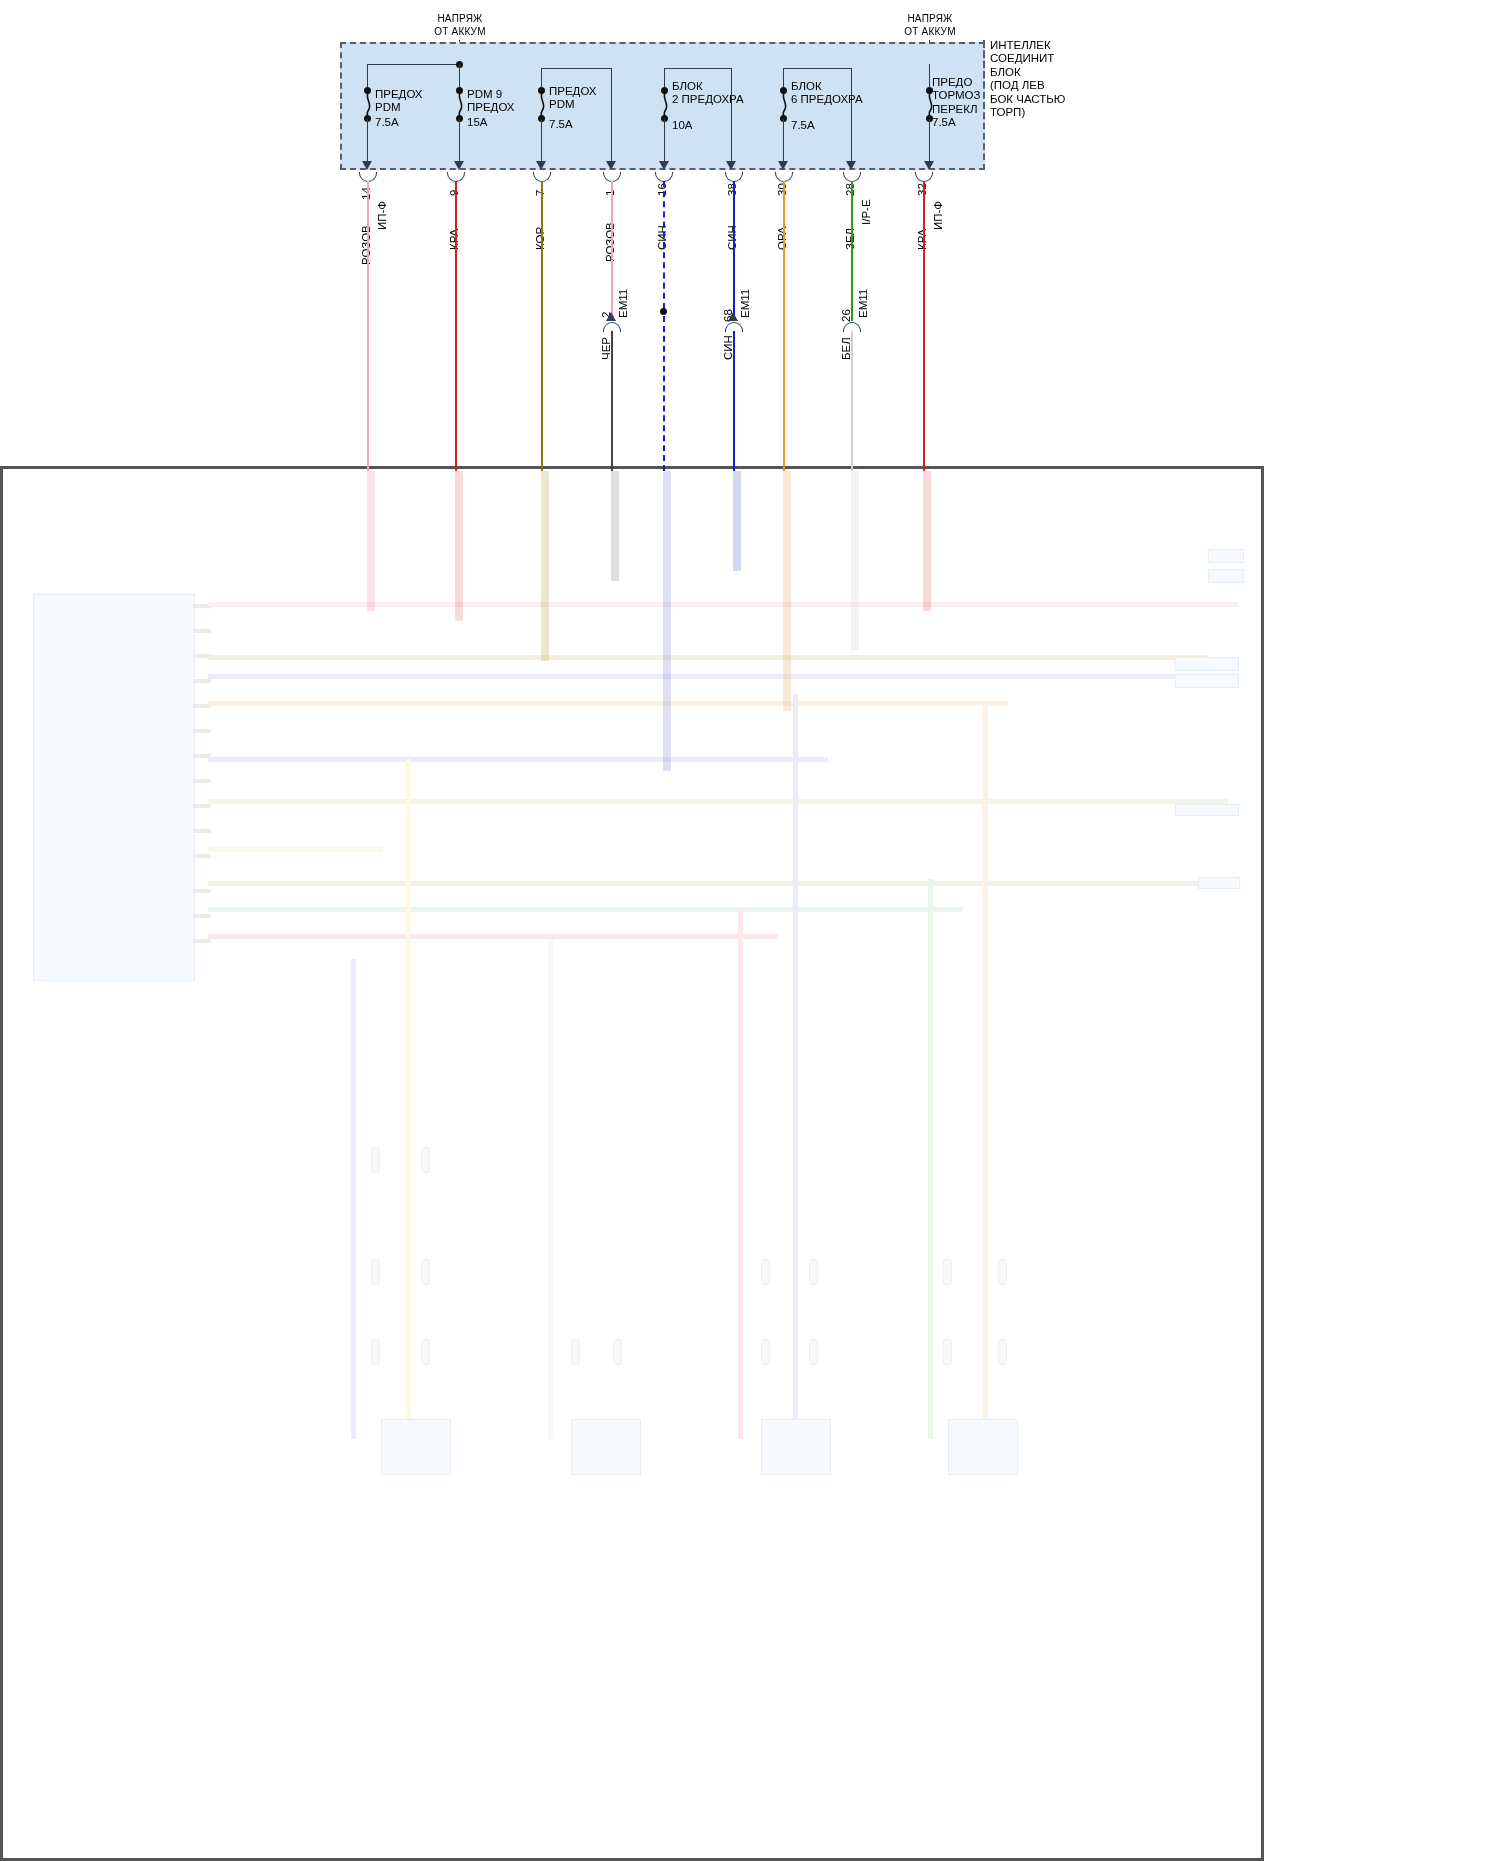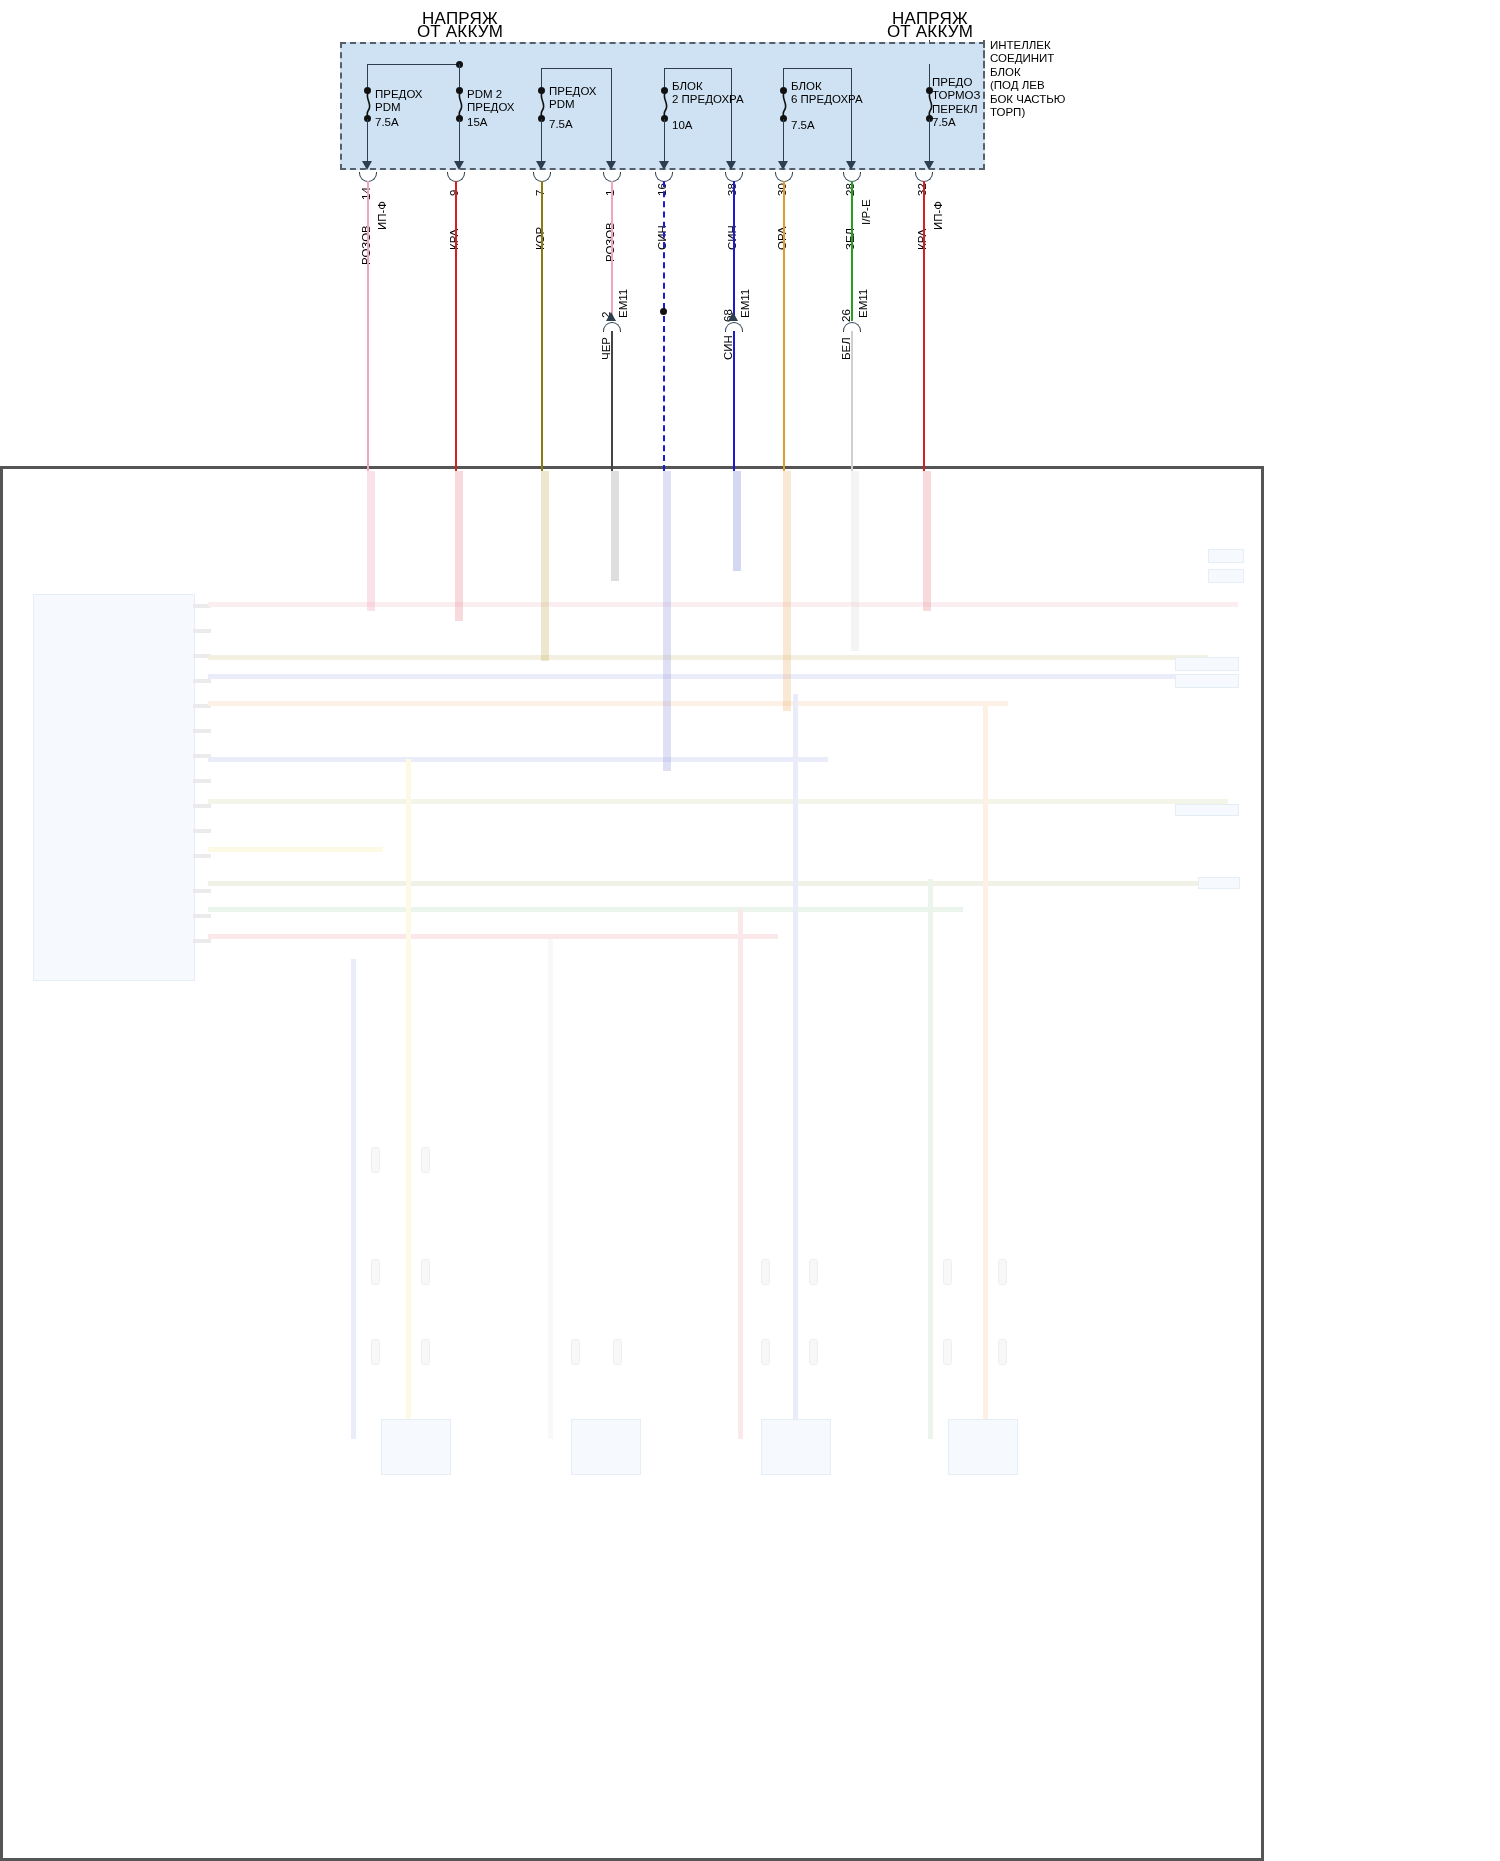--- a/index.html
+++ b/index.html
@@ -9,21 +9,21 @@
   
   .sheet-frame{position:absolute;left:0;top:466px;width:1264px;height:1395px;
       border:3px solid #555;background:#fff;box-sizing:border-box;}
   .faded{opacity:0.20;}
   .faded2{opacity:0.32;}
 
   
   .fusebox{position:absolute;left:340px;top:42px;width:645px;height:128px;
       background:#cfe2f3;border:2px dashed #55606b;box-sizing:border-box;}
 
-  .batt-label{position:absolute;text-align:center;font-size:17px;color:#000;
+  .batt-label{position:absolute;text-align:center;font-size:10px;color:#000;
       line-height:13px;letter-spacing:.2px;white-space:pre-line;}
 
   .legend{position:absolute;left:990px;top:39px;width:95px;font-size:11.5px;
       line-height:13.4px;color:#000;white-space:pre-line;}
   .legend-bracket{position:absolute;left:983px;top:40px;width:0;height:130px;
       border-left:2px dashed #55606b;}
   .fuse-txt{position:absolute;font-size:11.5px;line-height:13.4px;color:#000;white-space:pre-line;}
   .fuse-amp{position:absolute;font-size:11.5px;color:#000;}
 
   .vline{position:absolute;width:0;border-left:1.3px solid #2c3e50;}
@@ -164,21 +164,21 @@
   <div>
     <div class="dot" style="left:456px;top:61px;"></div>
     <div class="vline" style="left:459px;top:64px;height:23px;"></div>
     <div class="dot" style="left:456px;top:87px;"></div>
     <svg class="squig" style="left:456px;top:92px;" viewBox="0 0 9 26">
         <path d="M4.5 0 C 0 6, 9 12, 4.5 18 C 2 22, 4.5 26, 4.5 26" stroke="#111" stroke-width="1.6" fill="none"></path>
       </svg>
     <div class="dot" style="left:456px;top:115px;"></div>
     <div class="vline" style="left:459px;top:119px;height:46px;"></div>
     <div class="arrow-dn" style="left:454px;top:161px;"></div>
-    <div class="fuse-txt" style="left:467px;top:88px;">PDM 2
+    <div class="fuse-txt" style="left:467px;top:88px;">PDM 9
 ПРЕДОХ</div>
     <div class="fuse-amp" style="left:467px;top:116px;">15A</div>
   </div>
 
   <div>
     <div class="hline" style="left:541px;top:68px;width:70px;"></div>
     <div class="vline" style="left:541px;top:68px;height:19px;"></div>
     <div class="vline" style="left:611px;top:68px;height:97px;"></div>
     <div class="arrow-dn" style="left:606px;top:161px;"></div>
     <div class="dot" style="left:538px;top:87px;"></div>

